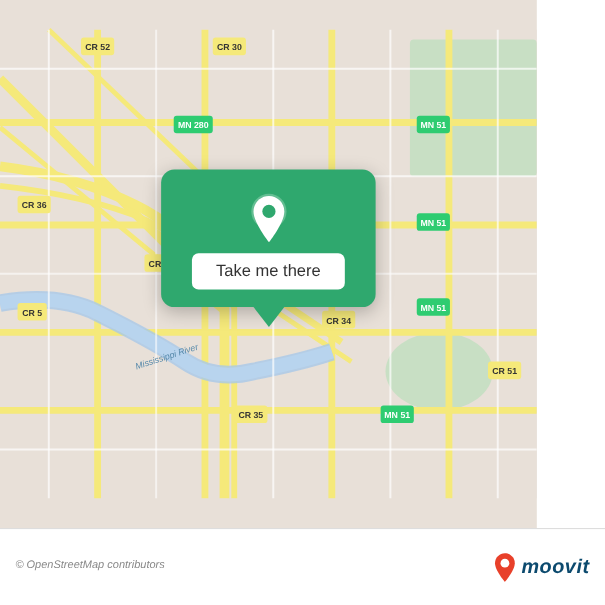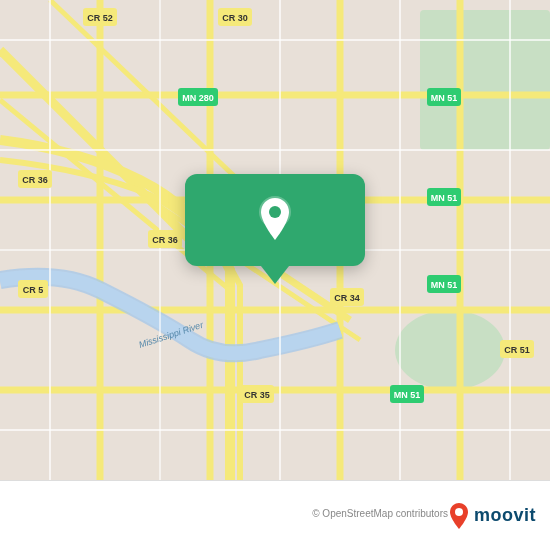--- a/index.html
+++ b/index.html
@@ -5,21 +5,21 @@
     * { margin: 0; padding: 0; box-sizing: border-box; }
     body {
       width: 550px;
       height: 550px;
       overflow: hidden;
       font-family: Arial, sans-serif;
       position: relative;
     }
 
     #map-container {
-      width: 550px;
+      width: 488px;
       height: 480px;
       position: relative;
       overflow: hidden;
       background-color: #e8e0d8;
     }
 
     
     #map-bg {
       width: 100%;
       height: 100%;
@@ -84,22 +84,23 @@
       display: flex;
       align-items: center;
       padding: 0 14px;
       border-top: 1px solid #ddd;
       position: relative;
     }
 
     #bottom-content {
       display: flex;
       align-items: center;
-      justify-content: flex-end;
+      justify-content: space-between;
       width: 100%;
+      font-style: italic;
     }
 
     #attribution-and-title {
       display: flex;
       flex-direction: column;
     }
 
     #attribution {
       font-size: 10px;
       color: #888;
@@ -217,20 +218,21 @@
   </svg>
 
   <div id="popup-overlay">
     <div id="popup-card">
 
       <svg id="popup-icon" viewBox="0 0 48 48" xmlns="http://www.w3.org/2000/svg">
         <circle cx="24" cy="20" r="16" fill="white" opacity="0.25"></circle>
         <path d="M24 6C16.27 6 10 12.27 10 20c0 10.5 14 28 14 28s14-17.5 14-28c0-7.73-6.27-14-14-14z" fill="white"></path>
         <circle cx="24" cy="20" r="6" fill="#2fa86e"></circle>
       </svg>
+      <button id="popup-btn">Take me there</button>
     </div>
     <div id="popup-triangle"></div>
   </div>
 </div>
 
 <div id="bottom-bar">
   <div id="bottom-content">
     <div id="attribution-and-title">
       <span id="attribution">© OpenStreetMap contributors</span>
     </div>

